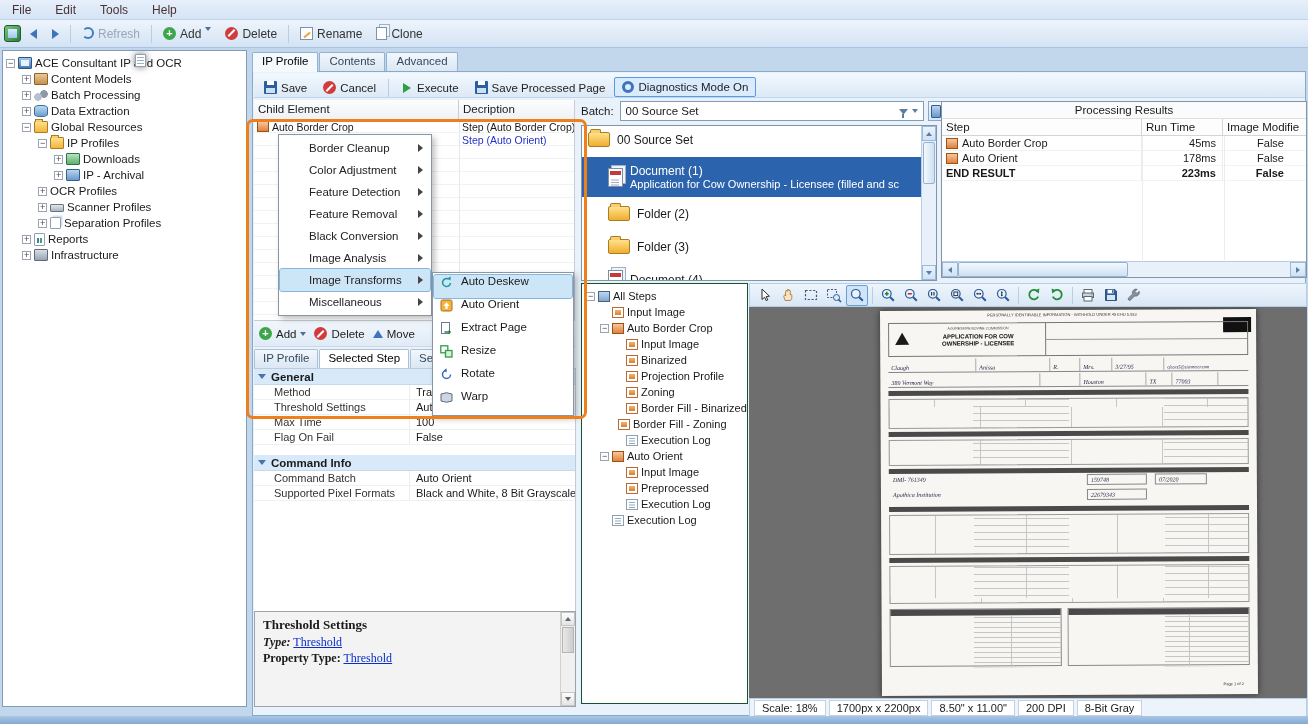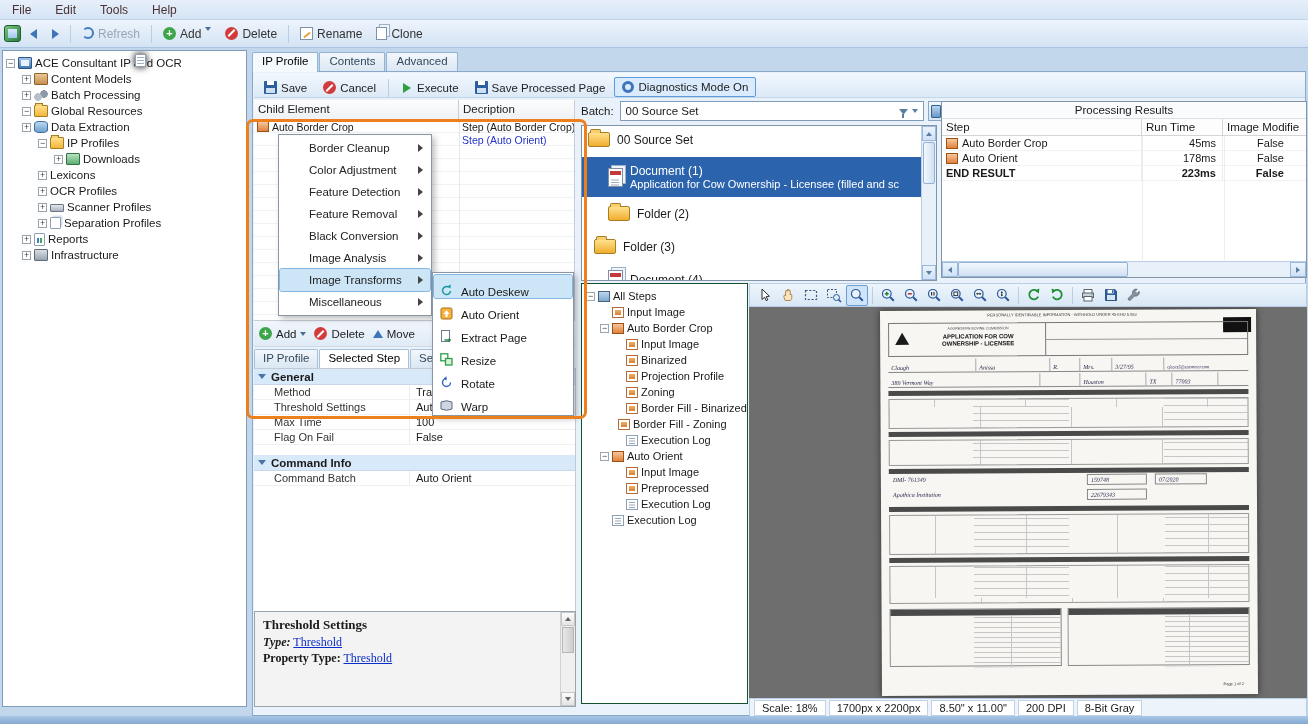--- a/index.html
+++ b/index.html
@@ -184,21 +184,21 @@
 .dtable .tbody{height:52px;background:repeating-linear-gradient(0deg,transparent 0 4.5px,#c6c6c6 4.5px 5px),repeating-linear-gradient(90deg,transparent 0 60px,#c6c6c6 60px 60.5px);}
 .dpage{position:absolute;right:14px;bottom:8px;font-size:4px;color:#333;font-family:"Liberation Sans",sans-serif;}
 .vstatus{position:absolute;left:496px;top:626px;width:558px;height:19px;background:#edf3fa;border:1px solid #b9cde4;display:flex;align-items:center;gap:3px;padding:0 4px;font-size:11px;}
 .vseg{background:#fff;border:1px solid #c0d2e4;padding:1px 7px;white-space:nowrap;}
 
 .cmenu{position:absolute;left:278px;top:134px;width:154px;background:#fff;border:1px solid #8896a5;box-shadow:3px 3px 6px rgba(0,0,0,.25);z-index:40;padding:2px 1px;}
 .cmitem{height:22px;display:flex;align-items:center;padding:0 8px 0 29px;position:relative;font-size:11.5px;color:#222;}
 .cmitem .arr{position:absolute;right:7px;width:0;height:0;border-top:4px solid transparent;border-bottom:4px solid transparent;border-left:5px solid #444;}
 .cmitem.hl{background:#cde6f7;outline:1px solid #84b6e0;border-radius:2px;}
 .smenu{position:absolute;left:432px;top:272px;width:142px;background:#fff;border:1px solid #8896a5;box-shadow:3px 3px 6px rgba(0,0,0,.25);z-index:45;padding:2px 1px;}
-.smitem{height:23px;display:flex;align-items:flex-end;gap:7px;padding:0 6px 0 5px;font-size:11.5px;}
+.smitem{height:23px;display:flex;align-items:flex-start;gap:7px;padding:0 6px 0 5px;font-size:11.5px;}
 .smitem.hl{background:#cde6f7;outline:1px solid #84b6e0;border-radius:2px;}
 .orange{position:absolute;left:246px;top:119px;width:341px;height:300px;border:3px solid #EE7F1D;border-radius:7px;z-index:60;pointer-events:none;}
 .bottom-strip{position:absolute;left:0;top:716px;width:1308px;height:8px;background:linear-gradient(#a9c6e6,#84a9d2);}
 </style>
 </head>
 <body>
 
 <div class="app">
 
   <div class="menubar">
@@ -252,43 +252,43 @@
         <span class="exp p"></span>
         <span class="ti cube"></span>
         <span class="lbl">Content Models</span>
       </div>
     <div class="trow" style="padding-left:19px">
         <span class="exp p"></span>
         <span class="ti gears"></span>
         <span class="lbl">Batch Processing</span>
       </div>
     <div class="trow" style="padding-left:19px">
+        <span class="exp p"></span>
+        <span class="ti data"></span>
+        <span class="lbl">Data Extraction</span>
+      </div>
+    <div class="trow" style="padding-left:19px">
         <span class="exp m"></span>
         <span class="ti folder"></span>
         <span class="lbl">Global Resources</span>
-      </div>
-    <div class="trow" style="padding-left:19px">
-        <span class="exp p"></span>
-        <span class="ti data"></span>
-        <span class="lbl">Data Extraction</span>
       </div>
     <div class="trow" style="padding-left:35px">
         <span class="exp m"></span>
         <span class="ti folder"></span>
         <span class="lbl">IP Profiles</span>
       </div>
     <div class="trow" style="padding-left:51px">
         <span class="exp p"></span>
         <span class="ti modgreen"></span>
         <span class="lbl">Downloads</span>
       </div>
-    <div class="trow" style="padding-left:35px">
+    <div class="trow" style="padding-left:51px">
         <span class="exp p"></span>
-        <span class="ti page"></span>
-        <span class="lbl">Lexicons</span>
+        <span class="ti modblue"></span>
+        <span class="lbl">IP - Archival</span>
       </div>
     <div class="trow" style="padding-left:35px">
         <span class="exp p"></span>
         <span class="ti page"></span>
         <span class="lbl">OCR Profiles</span>
       </div>
     <div class="trow" style="padding-left:35px">
         <span class="exp p"></span>
         <span class="ti scanner"></span>
         <span class="lbl">Scanner Profiles</span>
@@ -418,20 +418,24 @@
         </div>
       <div class="pgap"></div>
       <div class="pcat">
           <span class="chev"></span>
           <span>Command Info</span>
         </div>
       <div class="prow">
           <span class="plabel">Command Batch</span>
           <span class="pvalue">Auto Orient</span>
         </div>
+      <div class="prow">
+          <span class="plabel">Supported Pixel Formats</span>
+          <span class="pvalue">Black and White, 8 Bit Grayscale</span>
+        </div>
     </div>
 
     <div class="help">
       <div class="help-title">Threshold Settings</div>
       <div class="help-line"><span class="help-em">Type:</span> <span class="help-link">Threshold</span></div>
       <div class="help-line"><span class="help-strong">Property Type:</span> <span class="help-link">Threshold</span></div>
       <div class="gscroll">
         <div class="garrow">
             <span class="tri t-up" style="border-bottom-color:#666"></span>
           </div>
@@ -464,21 +468,21 @@
         <span class="bt-doc"></span>
         <span style="overflow:hidden">
             <span class="l1" style="display:block">Document (1)</span>
             <span class="l2" style="display:block">Application for Cow Ownership - Licensee (filled and sc</span>
           </span>
       </div>
       <div class="bt-row" style="left:26px;top:80px">
           <span class="bt-folder"></span>
           <span>Folder (2)</span>
         </div>
-      <div class="bt-row" style="left:12px;top:113px">
+      <div class="bt-row" style="left:26px;top:113px">
           <span class="bt-folder"></span>
           <span>Folder (3)</span>
         </div>
       <div class="bt-row" style="left:26px;top:144px">
           <span class="bt-doc"></span>
           <span>Document (4)</span>
         </div>
       <div class="scroll-v">
         <div class="sarrow">
             <span class="tri t-up"></span>

